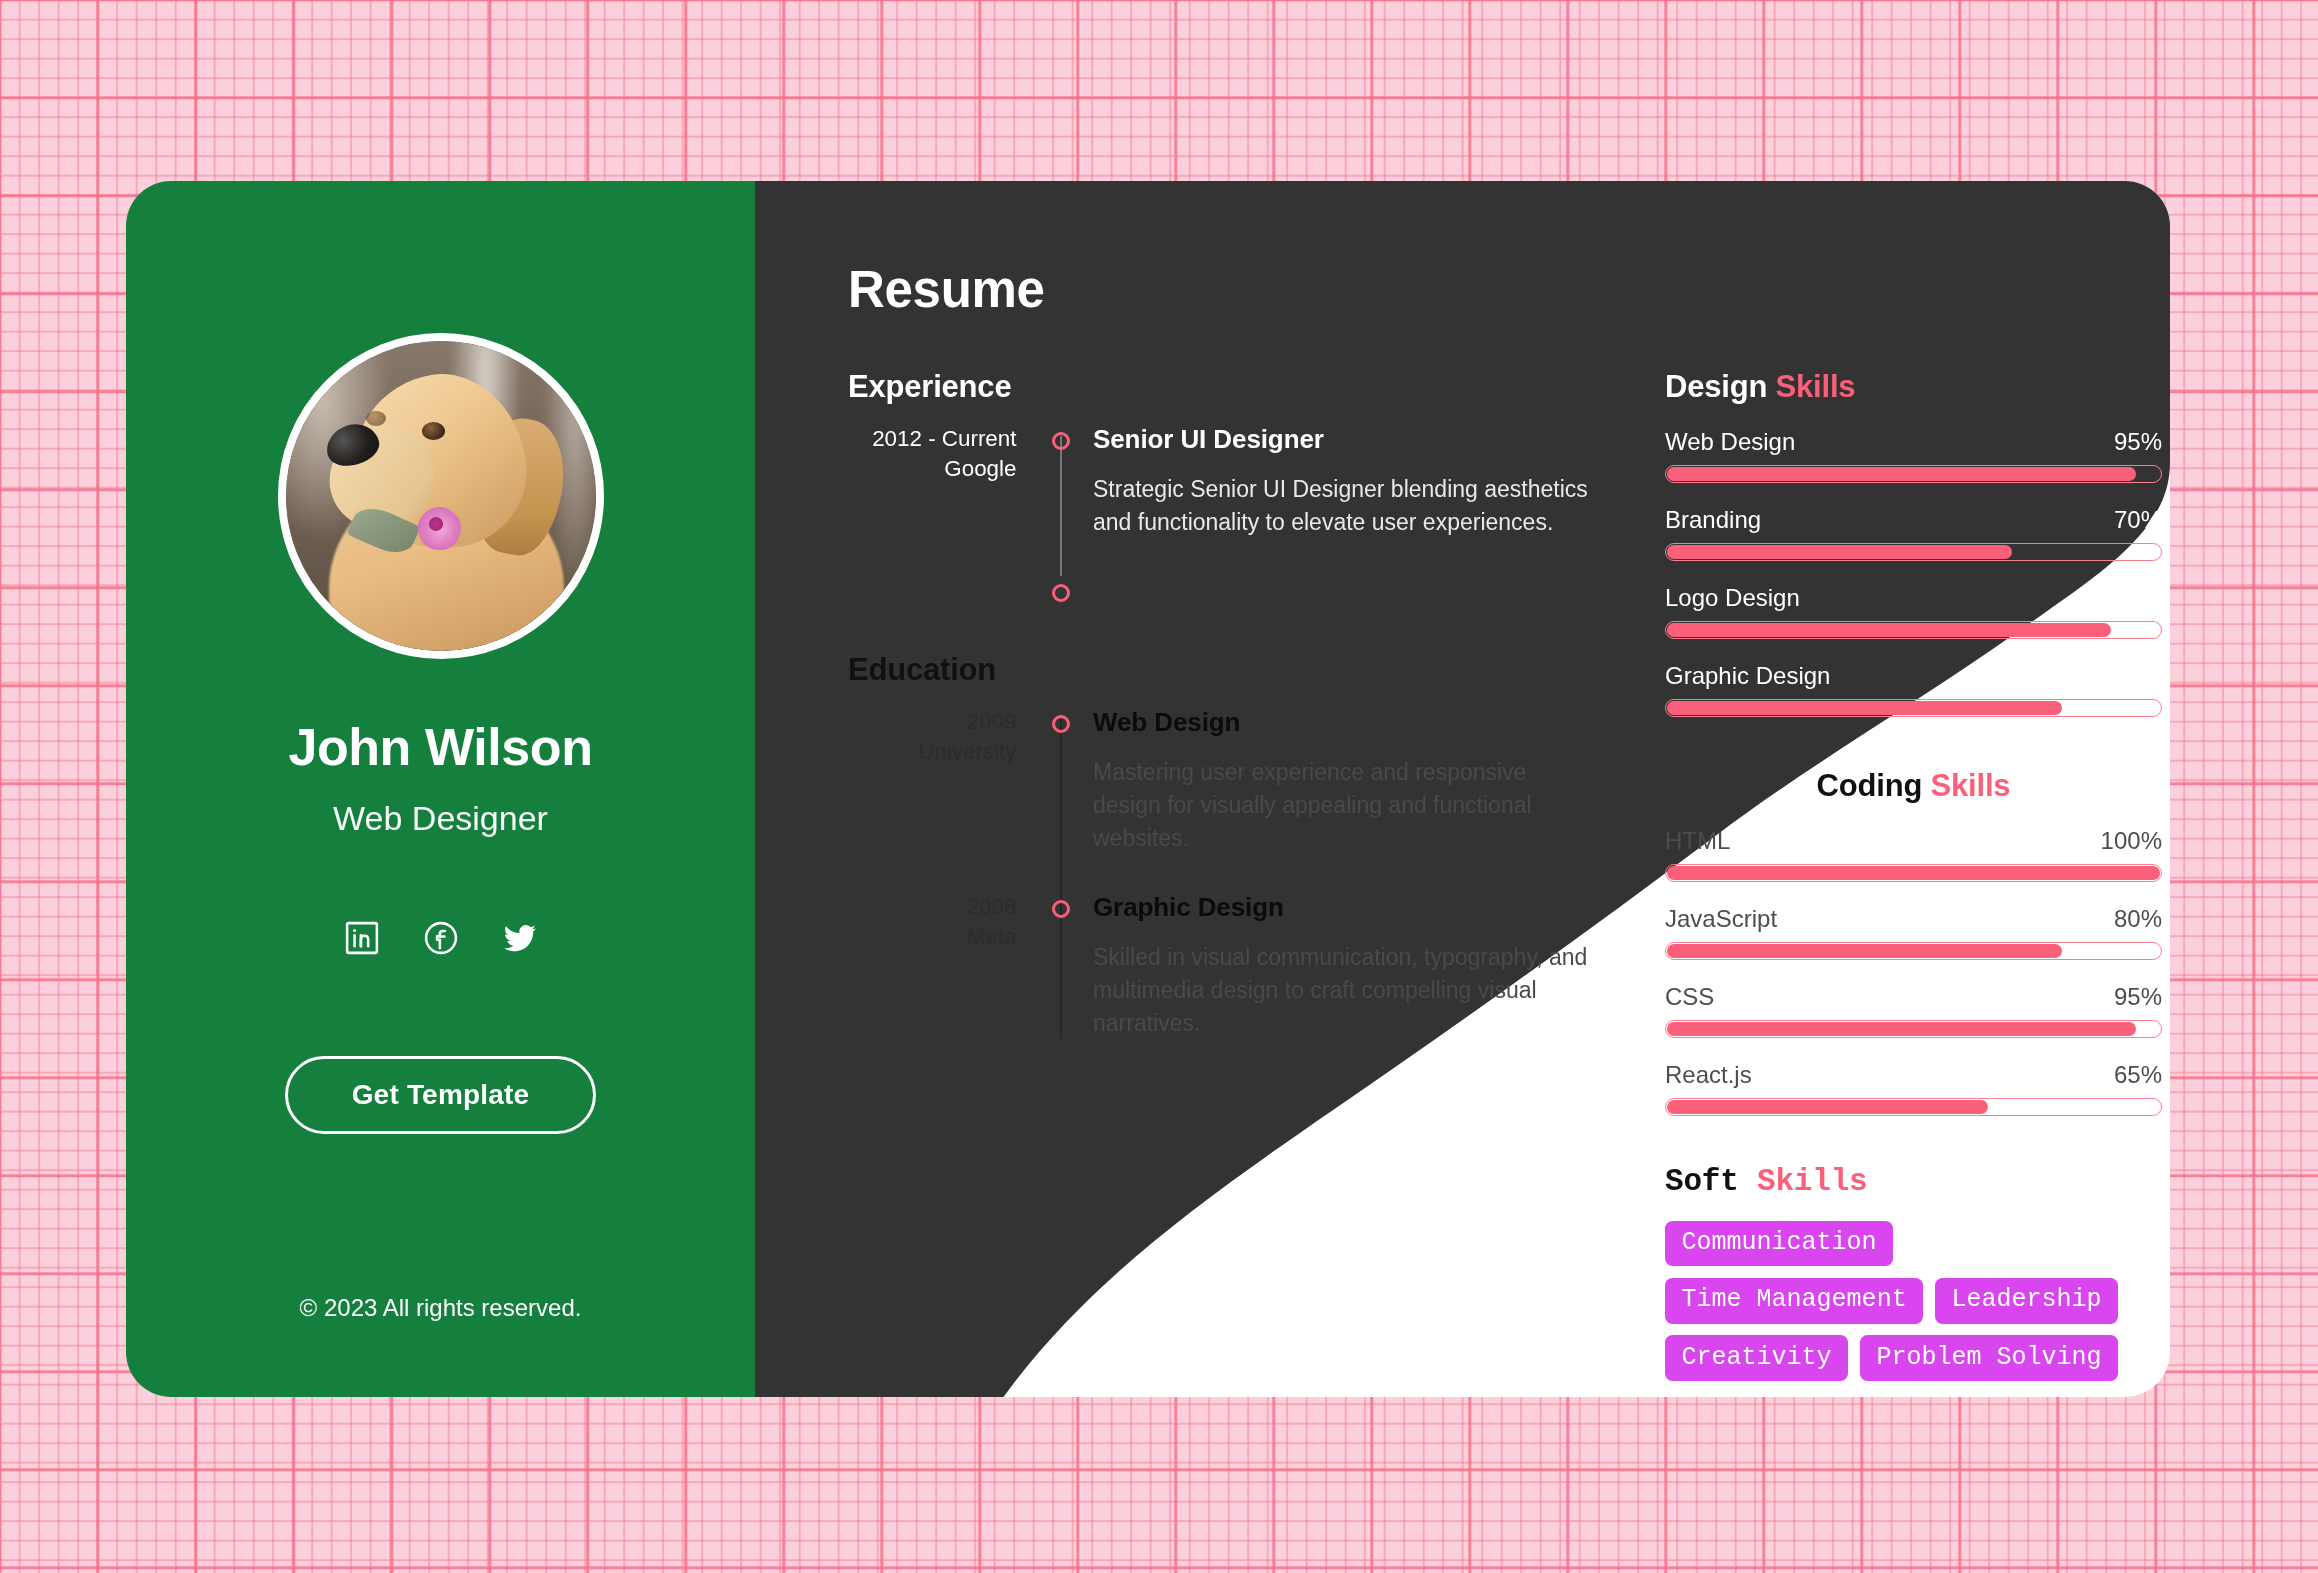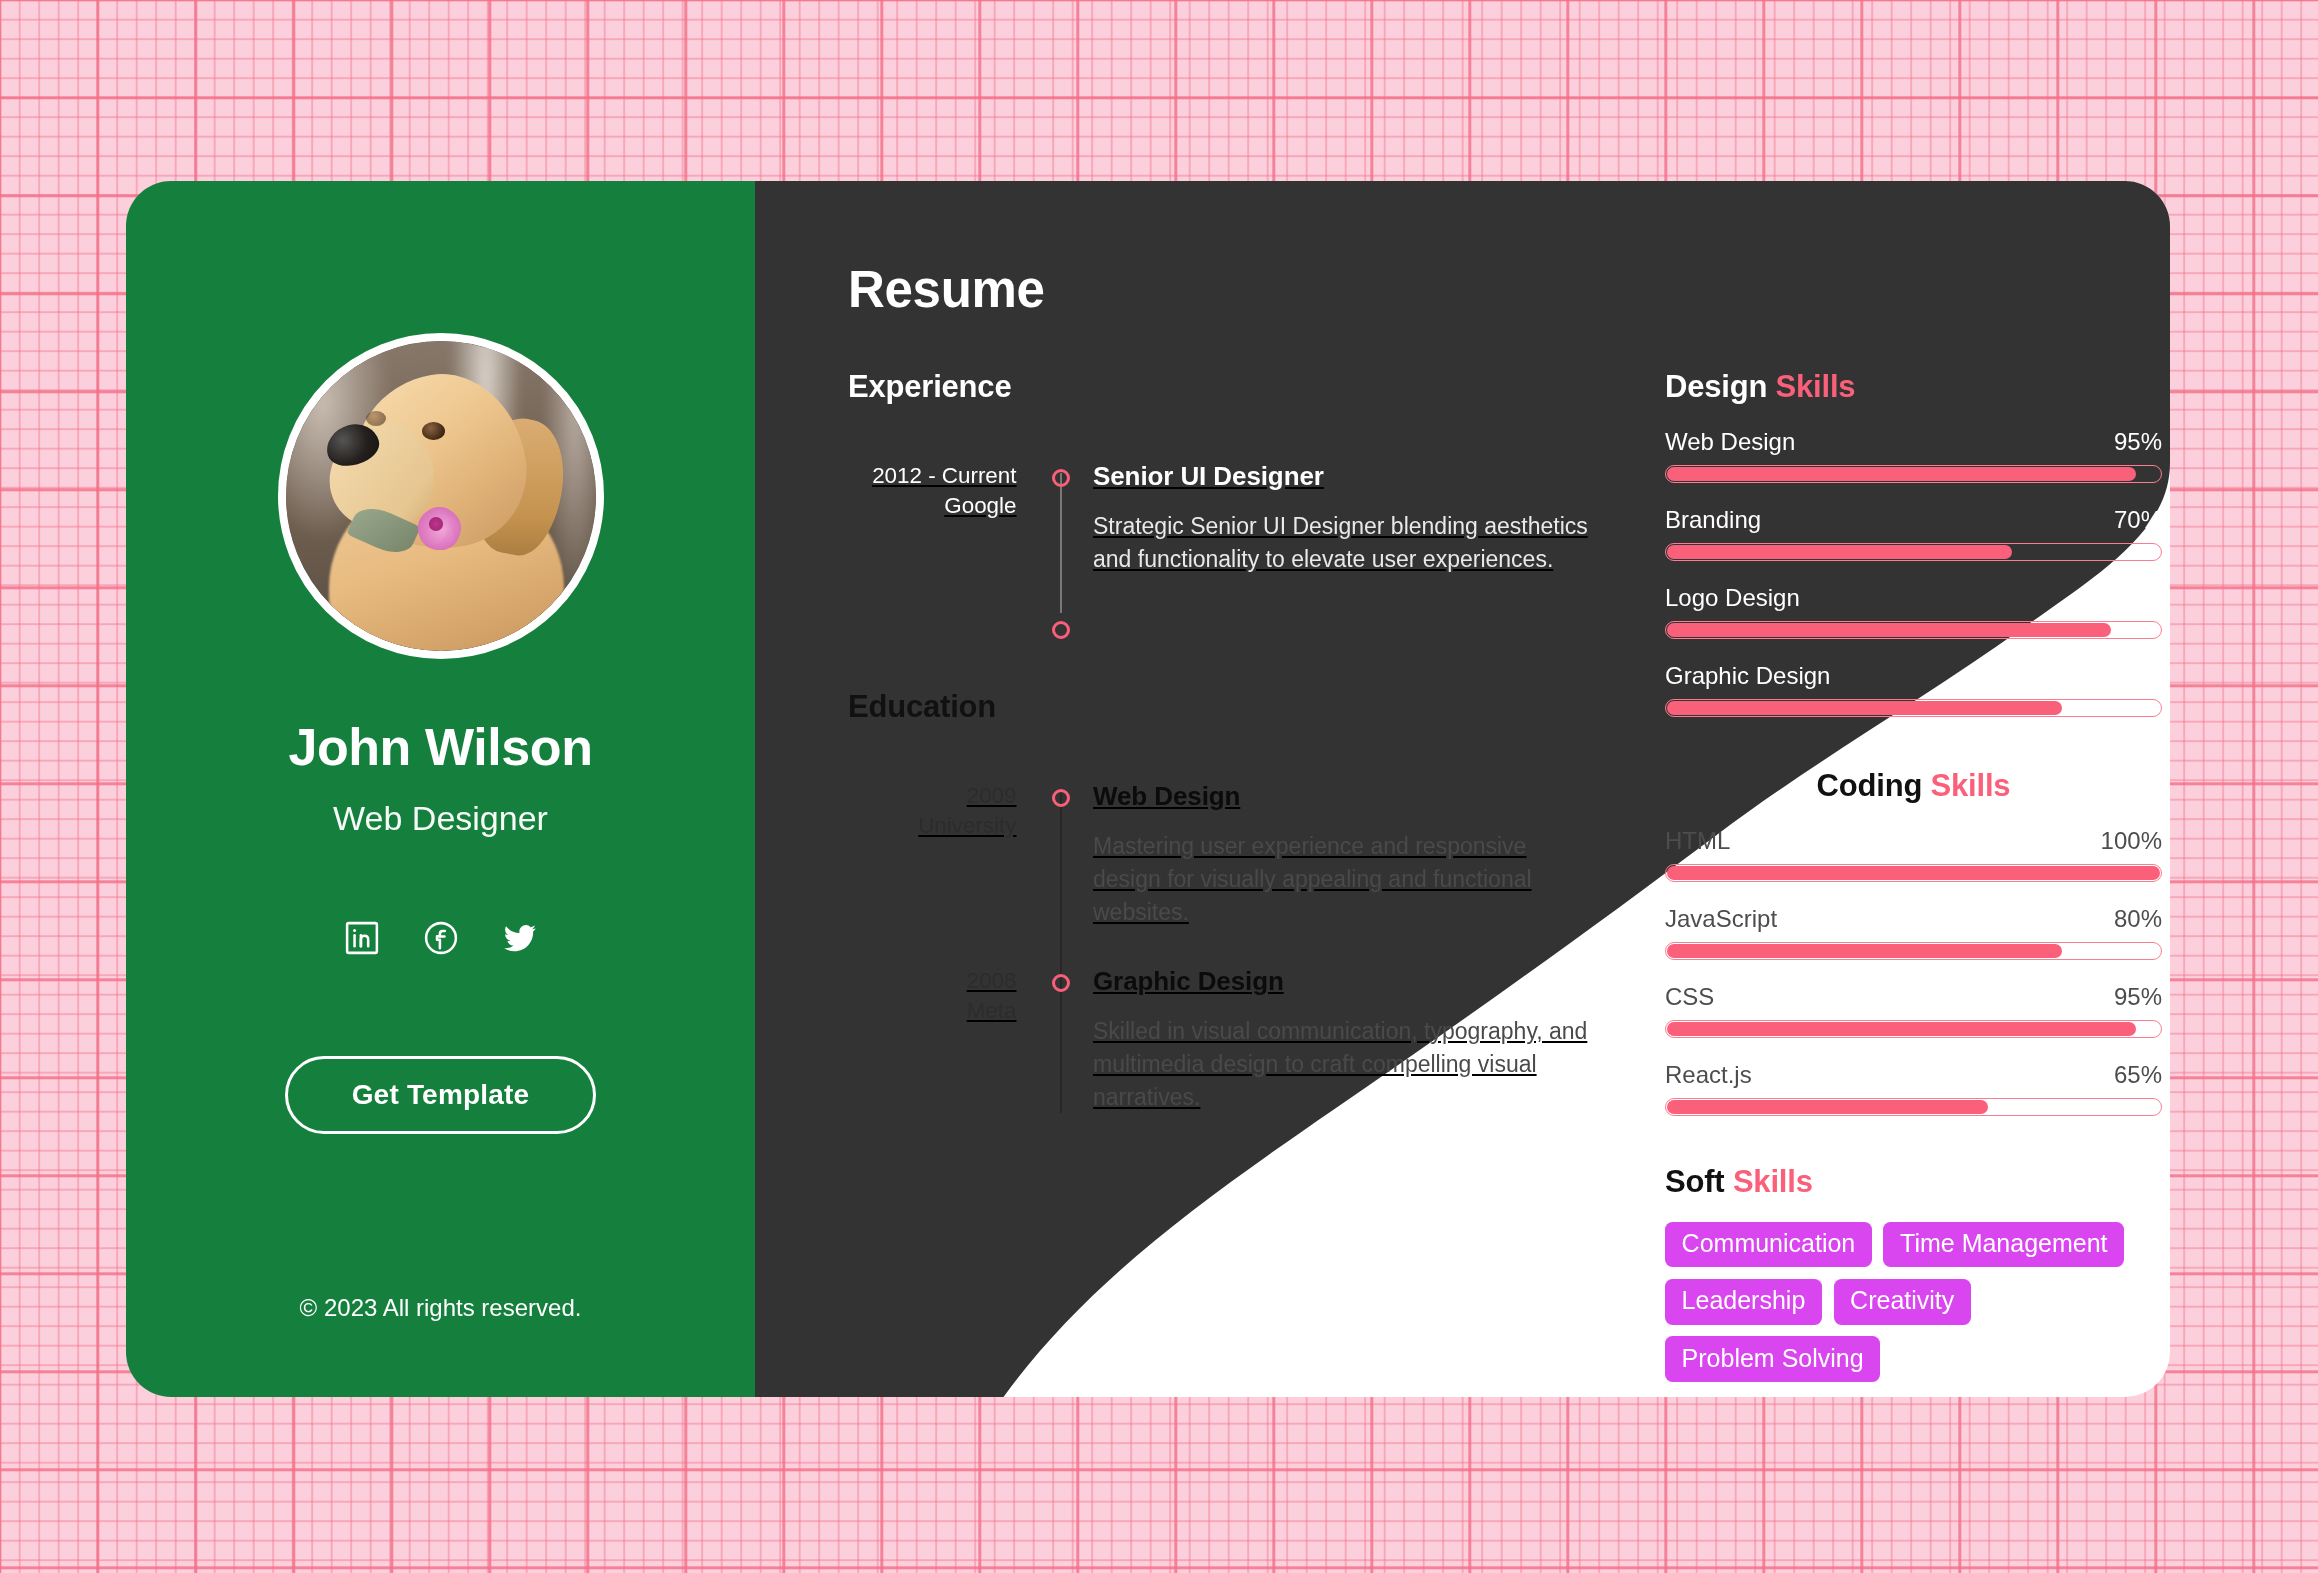--- a/index.html
+++ b/index.html
@@ -217,24 +217,23 @@
     font-size: 31px;
     font-weight: 700;
     letter-spacing: -0.2px;
   }
   .section-heading.on-dark  { color: #ffffff; }
   .section-heading.on-light { color: #111111; }
   .section-heading .accent  { color: #fa6079; }
 
   
   .timeline {
-    margin-top: 56px;
+    margin-top: 19px;
     position: relative;
     padding-left: 0;
-    text-decoration: underline;
   }
   .timeline::before {
     content: "";
     position: absolute;
     left: 212px;
     top: 11.6px;
     bottom: 0;
     width: 1.7px;
     background: rgba(255,255,255,.34);
   }
@@ -292,21 +291,21 @@
     padding: 0.8px;
     overflow: hidden;
   }
   .skill-fill {
     height: 100%;
     border-radius: 9px;
     background: #fa6079;
   }
 
   #coding-block { margin-top: 51px; text-align: center; }
-  #soft-block   { margin-top: 48px; }
+  #soft-block   { margin-top: 48px; font-family: Liberation Mono, monospace; }
 
   #soft-tags {
     margin-top: 21.5px;
     display: flex;
     flex-wrap: wrap;
     gap: 11.6px 11.6px;
     width: 497px;
   }
   .soft-tag {
     background: #d946ef;

